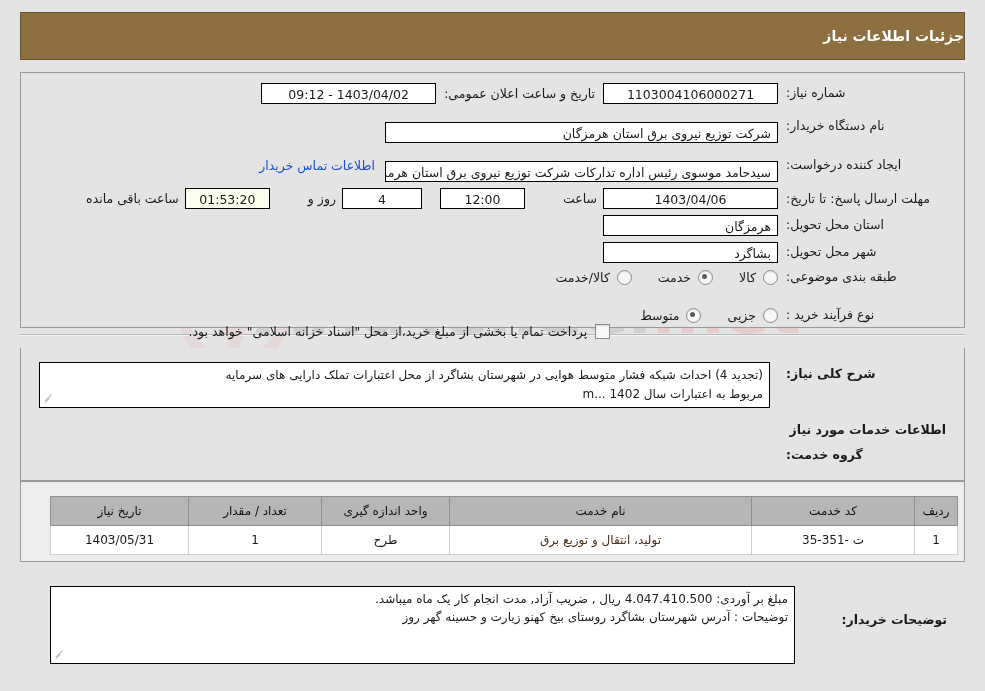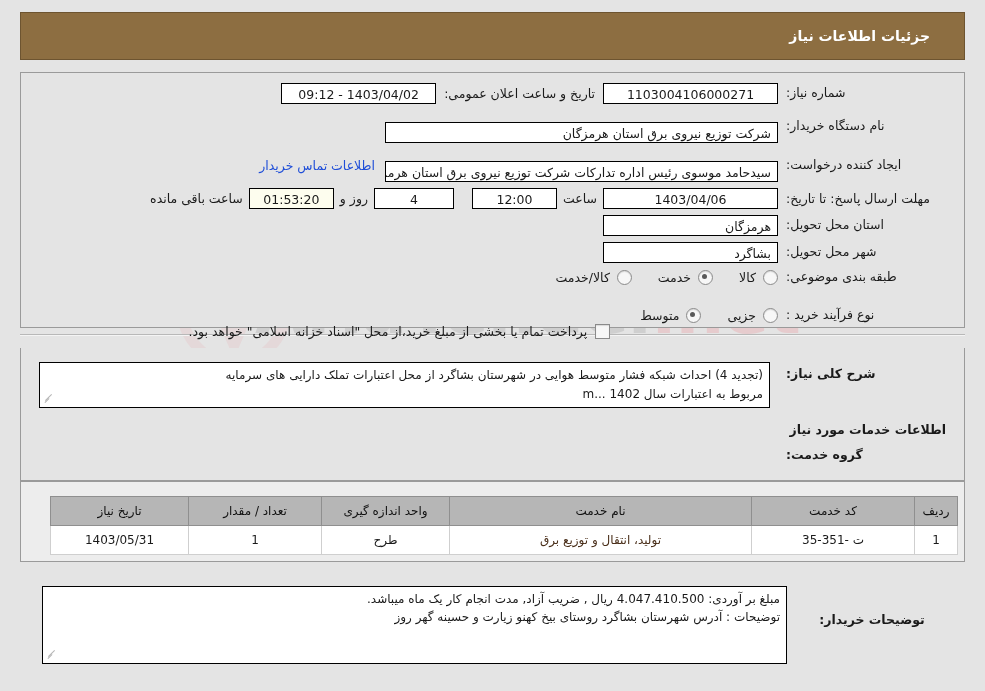--- a/index.html
+++ b/index.html
@@ -36,21 +36,21 @@
   .titlebar{
     margin:12px 20px 0 20px;
     height:48px;
     background:#8d6e41;
     border:1px solid #6d5430;
     display:flex;align-items:center;justify-content:flex-start;
     box-sizing:border-box;
   }
   .titlebar .t{
     color:#ffffff;font-size:14px;font-weight:bold;
-    padding:0 34px 0 0;
+    padding:0 0 0 0;
   }
 
   .panel{
     margin:12px 20px 0 20px;
     border:1px solid #9a9a9a;
     background:#e4e4e4;
     box-sizing:border-box;
     position:relative;
   }
   .panel.top{padding:10px 18px 8px 18px;height:256px;}
@@ -80,24 +80,24 @@
   .fieldbox.center{text-align:center;}
   .fieldbox.right{text-align:right;}
   .fieldbox.cream{background:#fdfdee;text-align:center;font-weight:normal;}
 
   .w-id{width:175px;}
   .w-wide{width:393px;margin-top:12px;}
   .w-date{width:175px;}
   .w-time{width:85px;}
   .w-count{width:80px;}
   .w-prov{width:175px;}
-  .w-ann{width:155px;}
+  .w-ann{width:175px;}
 
   .inline-lbl{font-size:12.5px;padding:0 8px;white-space:nowrap;}
-  .inline-lbl.tight{padding:0 6px;}
+  .inline-lbl.tight{padding:0 6px;margin-left:32px;}
 
   .link{color:#1f4ed8;font-size:12.5px;text-decoration:none;white-space:nowrap;padding-right:10px;cursor:pointer;}
 
   
   .radios{display:flex;align-items:center;gap:0;}
   .ropt{display:flex;align-items:center;margin-left:26px;white-space:nowrap;}
   .radio{
     width:13px;height:13px;border-radius:50%;
     border:1px solid #8a8a8a;background:#f7f7f7;
     box-shadow:inset 0 1px 1px rgba(0,0,0,.12);
@@ -145,21 +145,21 @@
     font-weight:normal;font-size:12px;height:26px;color:#111;
   }
   table.grid td{
     border:1px solid #cfcfcf;height:26px;text-align:center;color:#4a2f1a;
     background:#ffffff;
   }
   table.grid td.dk{color:#1a1a1a;}
   .gridwrap{border:1px solid #9a9a9a;background:#ededed;padding:6px;margin:0 20px;box-sizing:border-box;width:945px;}
 
   .notes-row{display:flex;align-items:flex-start;margin-top:8px;}
-  .notes-lbl{width:150px;flex:0 0 150px;text-align:center;padding-left:10px;font-weight:bold;font-size:12.5px;padding-top:26px;}
+  .notes-lbl{width:150px;flex:0 0 150px;text-align:right;padding-left:2px;font-weight:bold;font-size:12.5px;padding-top:26px;}
 </style>
 </head>
 <body>
 
 <div class="watermark">
   <svg class="wm-shield" viewBox="0 0 100 118">
     <path d="M50 3 L95 20 V62 C95 90 72 108 50 115 C28 108 5 90 5 62 V20 Z" fill="none" stroke="#e6bdc0" stroke-width="9"></path>
     <path d="M28 40 L50 92 L72 40" fill="none" stroke="#e6bdc0" stroke-width="11"></path>
   </svg>
   <div class="wm-text"><span>AriaTender</span><span class="hl">.net</span></div>

